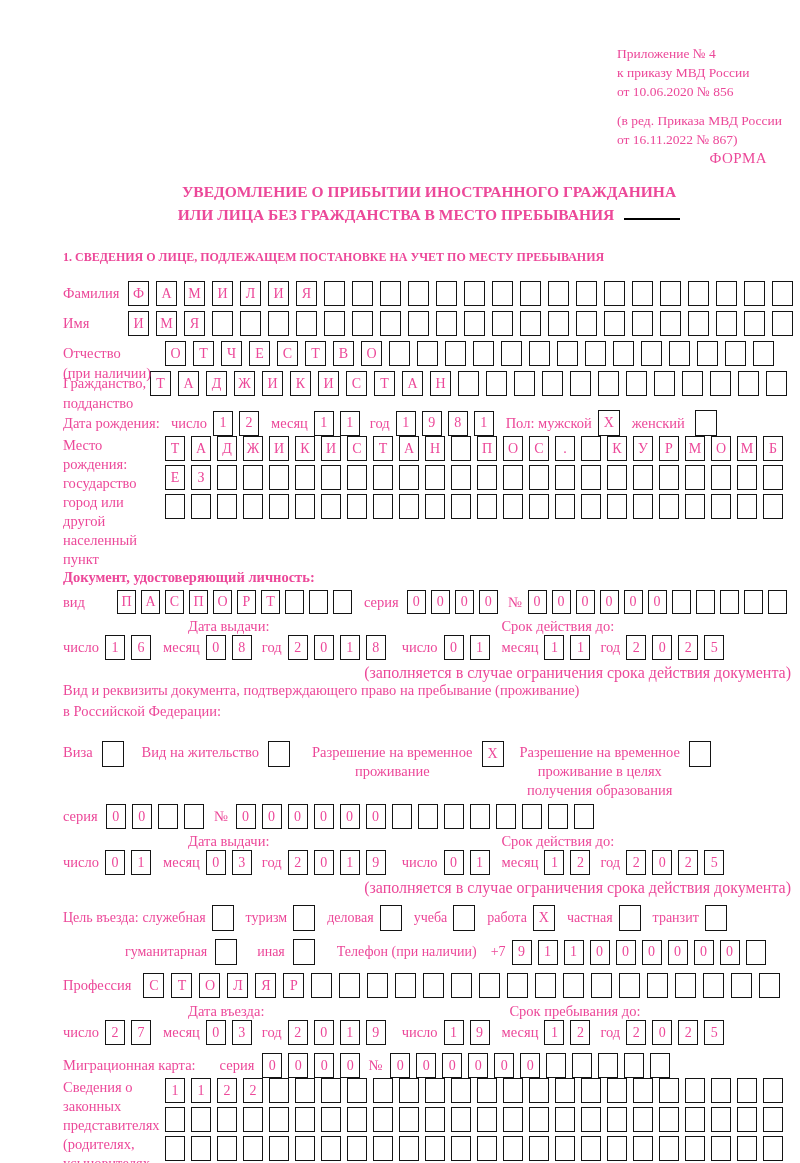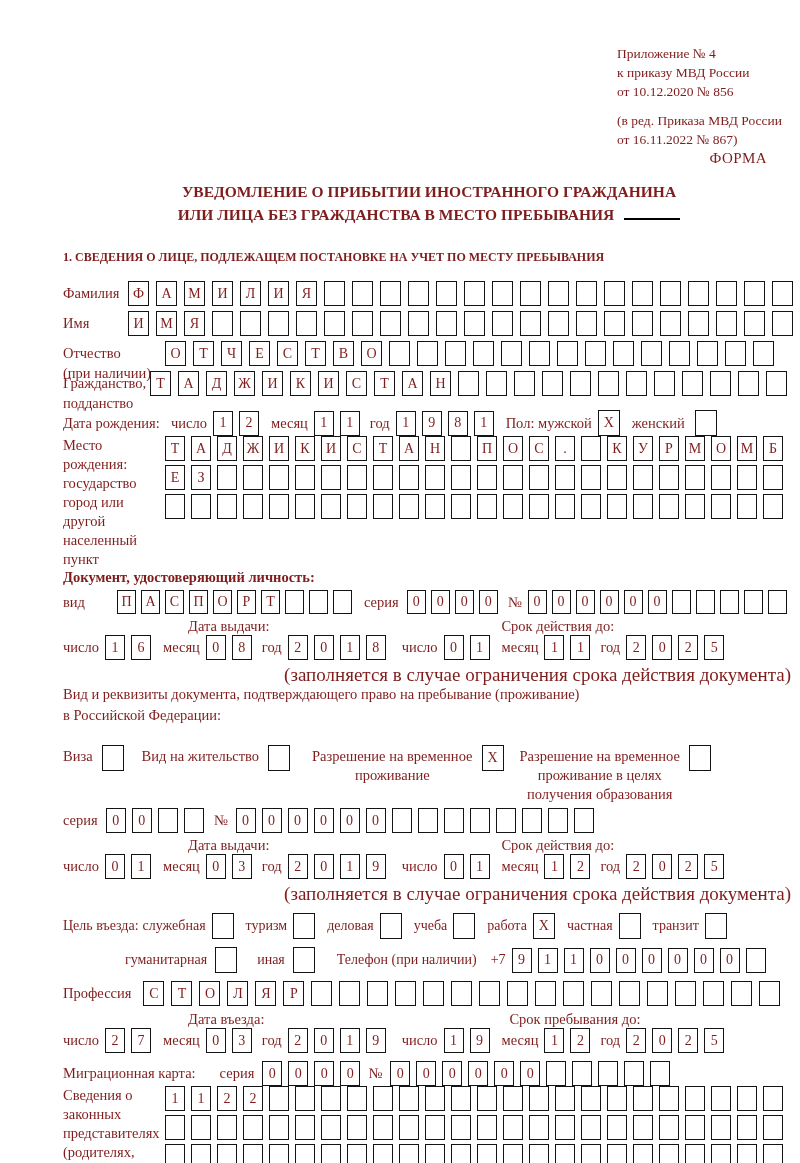--- a/index.html
+++ b/index.html
@@ -1,18 +1,18 @@
 <!DOCTYPE html>
 <html><head>
 <meta charset="utf-8">
 <style>
   html,body{margin:0;padding:0;background:#fff;}
   .page{position:relative;width:800px;height:1163px;box-sizing:border-box;
         padding:42px 5px 0 63px;font-family:"Liberation Serif","DejaVu Serif",serif;
-        font-size:14.5px;color:#7f1d1d;overflow:hidden;}
+        font-size:14.5px;color:#ec4899;overflow:hidden;}
   
   .annex{position:absolute;left:617px;top:44px;font-size:13.5px;line-height:19px;}
   .annex-note{margin-top:10px;}
   .forma{position:absolute;left:617px;top:150px;width:150px;text-align:right;
          font-weight:normal;font-size:15px;letter-spacing:.4px;}
   .title{margin-top:138px;text-align:center;font-weight:bold;font-size:15.5px;line-height:23px;}
   .tu{display:inline-block;width:56px;border-bottom:2px solid #000;margin-left:10px;}
   .sec1{margin-top:24px;font-weight:bold;font-size:12px;}
   
   .row{display:flex;align-items:center;margin-top:5px;}
@@ -25,21 +25,21 @@
   .cells{display:flex;gap:7px;}
   .cell{box-sizing:border-box;flex:0 0 21px;width:21px;height:25px;border:1.8px solid #141414;
         display:flex;align-items:center;justify-content:center;font-size:14px;background:#fff;}
   .cells.sm{gap:6px}.cells.sm .cell{flex-basis:20px;width:20px;}
   .cells.xs{gap:5px}.cells.xs .cell{flex-basis:19px;width:19px;height:24px;}
   .cb{display:flex;}
   .cb .cell{flex-basis:22px;width:22px;height:26px;}
   .stack{display:flex;flex-direction:column;gap:4px;}
   .center{text-align:left;}
   .bold{font-weight:bold;}
-  .note{font-size:19px;}
+  .note{font-size:16px;}
   .right{text-align:right;padding-right:4px;}
   .opts{display:flex;align-items:flex-start;margin-top:23px;}
   .opt{display:flex;align-items:flex-start;}
   .opt .cb{margin-left:9px;margin-top:-2px;}
   .opt-lines{text-align:center;line-height:19px;}
   .f14{font-size:14px;}
   .lh19{line-height:19px;}
   
   .mt0{margin-top:0}.mt2{margin-top:4px}.mt4{margin-top:4px}.mt6{}
   .mt8{margin-top:8px}.mt14{margin-top:14px}.mt16{margin-top:16px}.ml6{margin-left:6px}.ml8{margin-left:8px}.ml10{margin-left:10px}
@@ -50,21 +50,21 @@
   .mr12{margin-right:12px}.mr24{margin-right:24px}.mr26{margin-right:26px}
 </style>
 </head>
 <body>
 
 <div class="page">
 
   <div class="annex">
     <div>Приложение № 4</div>
     <div>к приказу МВД России</div>
-    <div>от 10.12.2020 № 856</div>
+    <div>от 10.06.2020 № 856</div>
     <div class="annex-note">
       <div>(в ред. Приказа МВД России</div>
       <div>от 16.11.2022 № 867)</div>
     </div>
   </div>
   <div class="forma">ФОРМА</div>
 
   <div class="title">
     <div>УВЕДОМЛЕНИЕ О ПРИБЫТИИ ИНОСТРАННОГО ГРАЖДАНИНА</div>
     <div>

